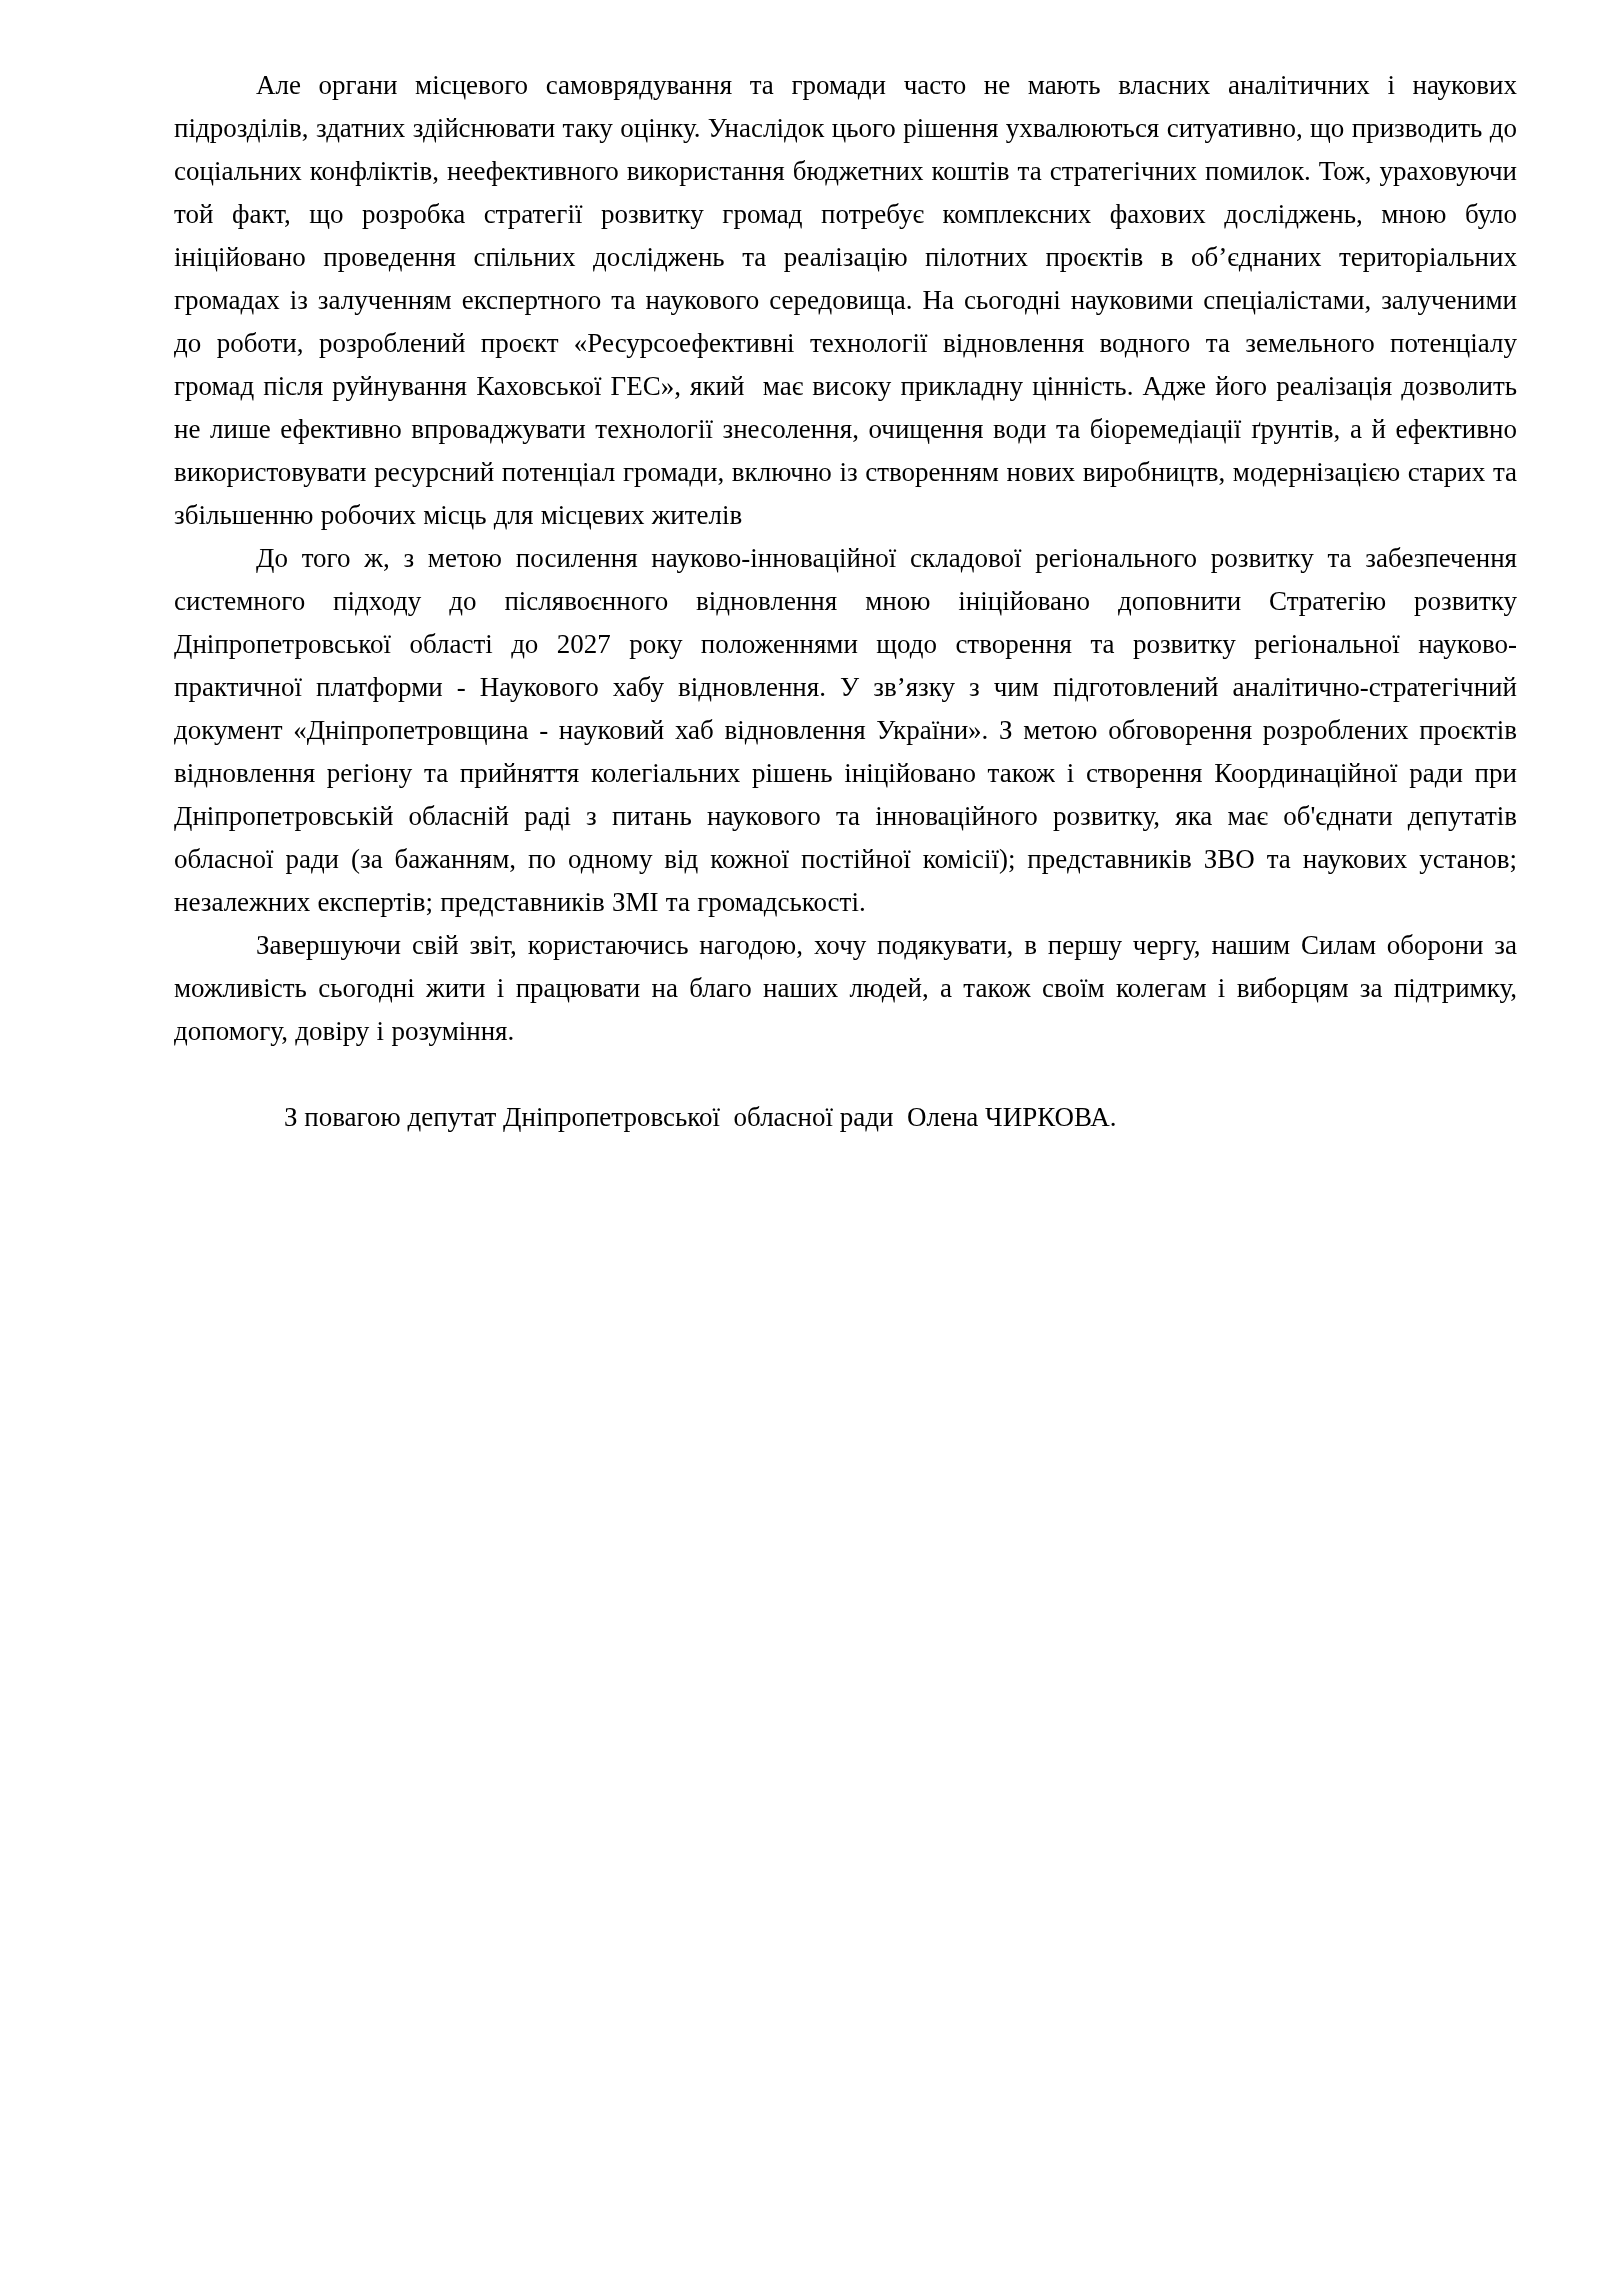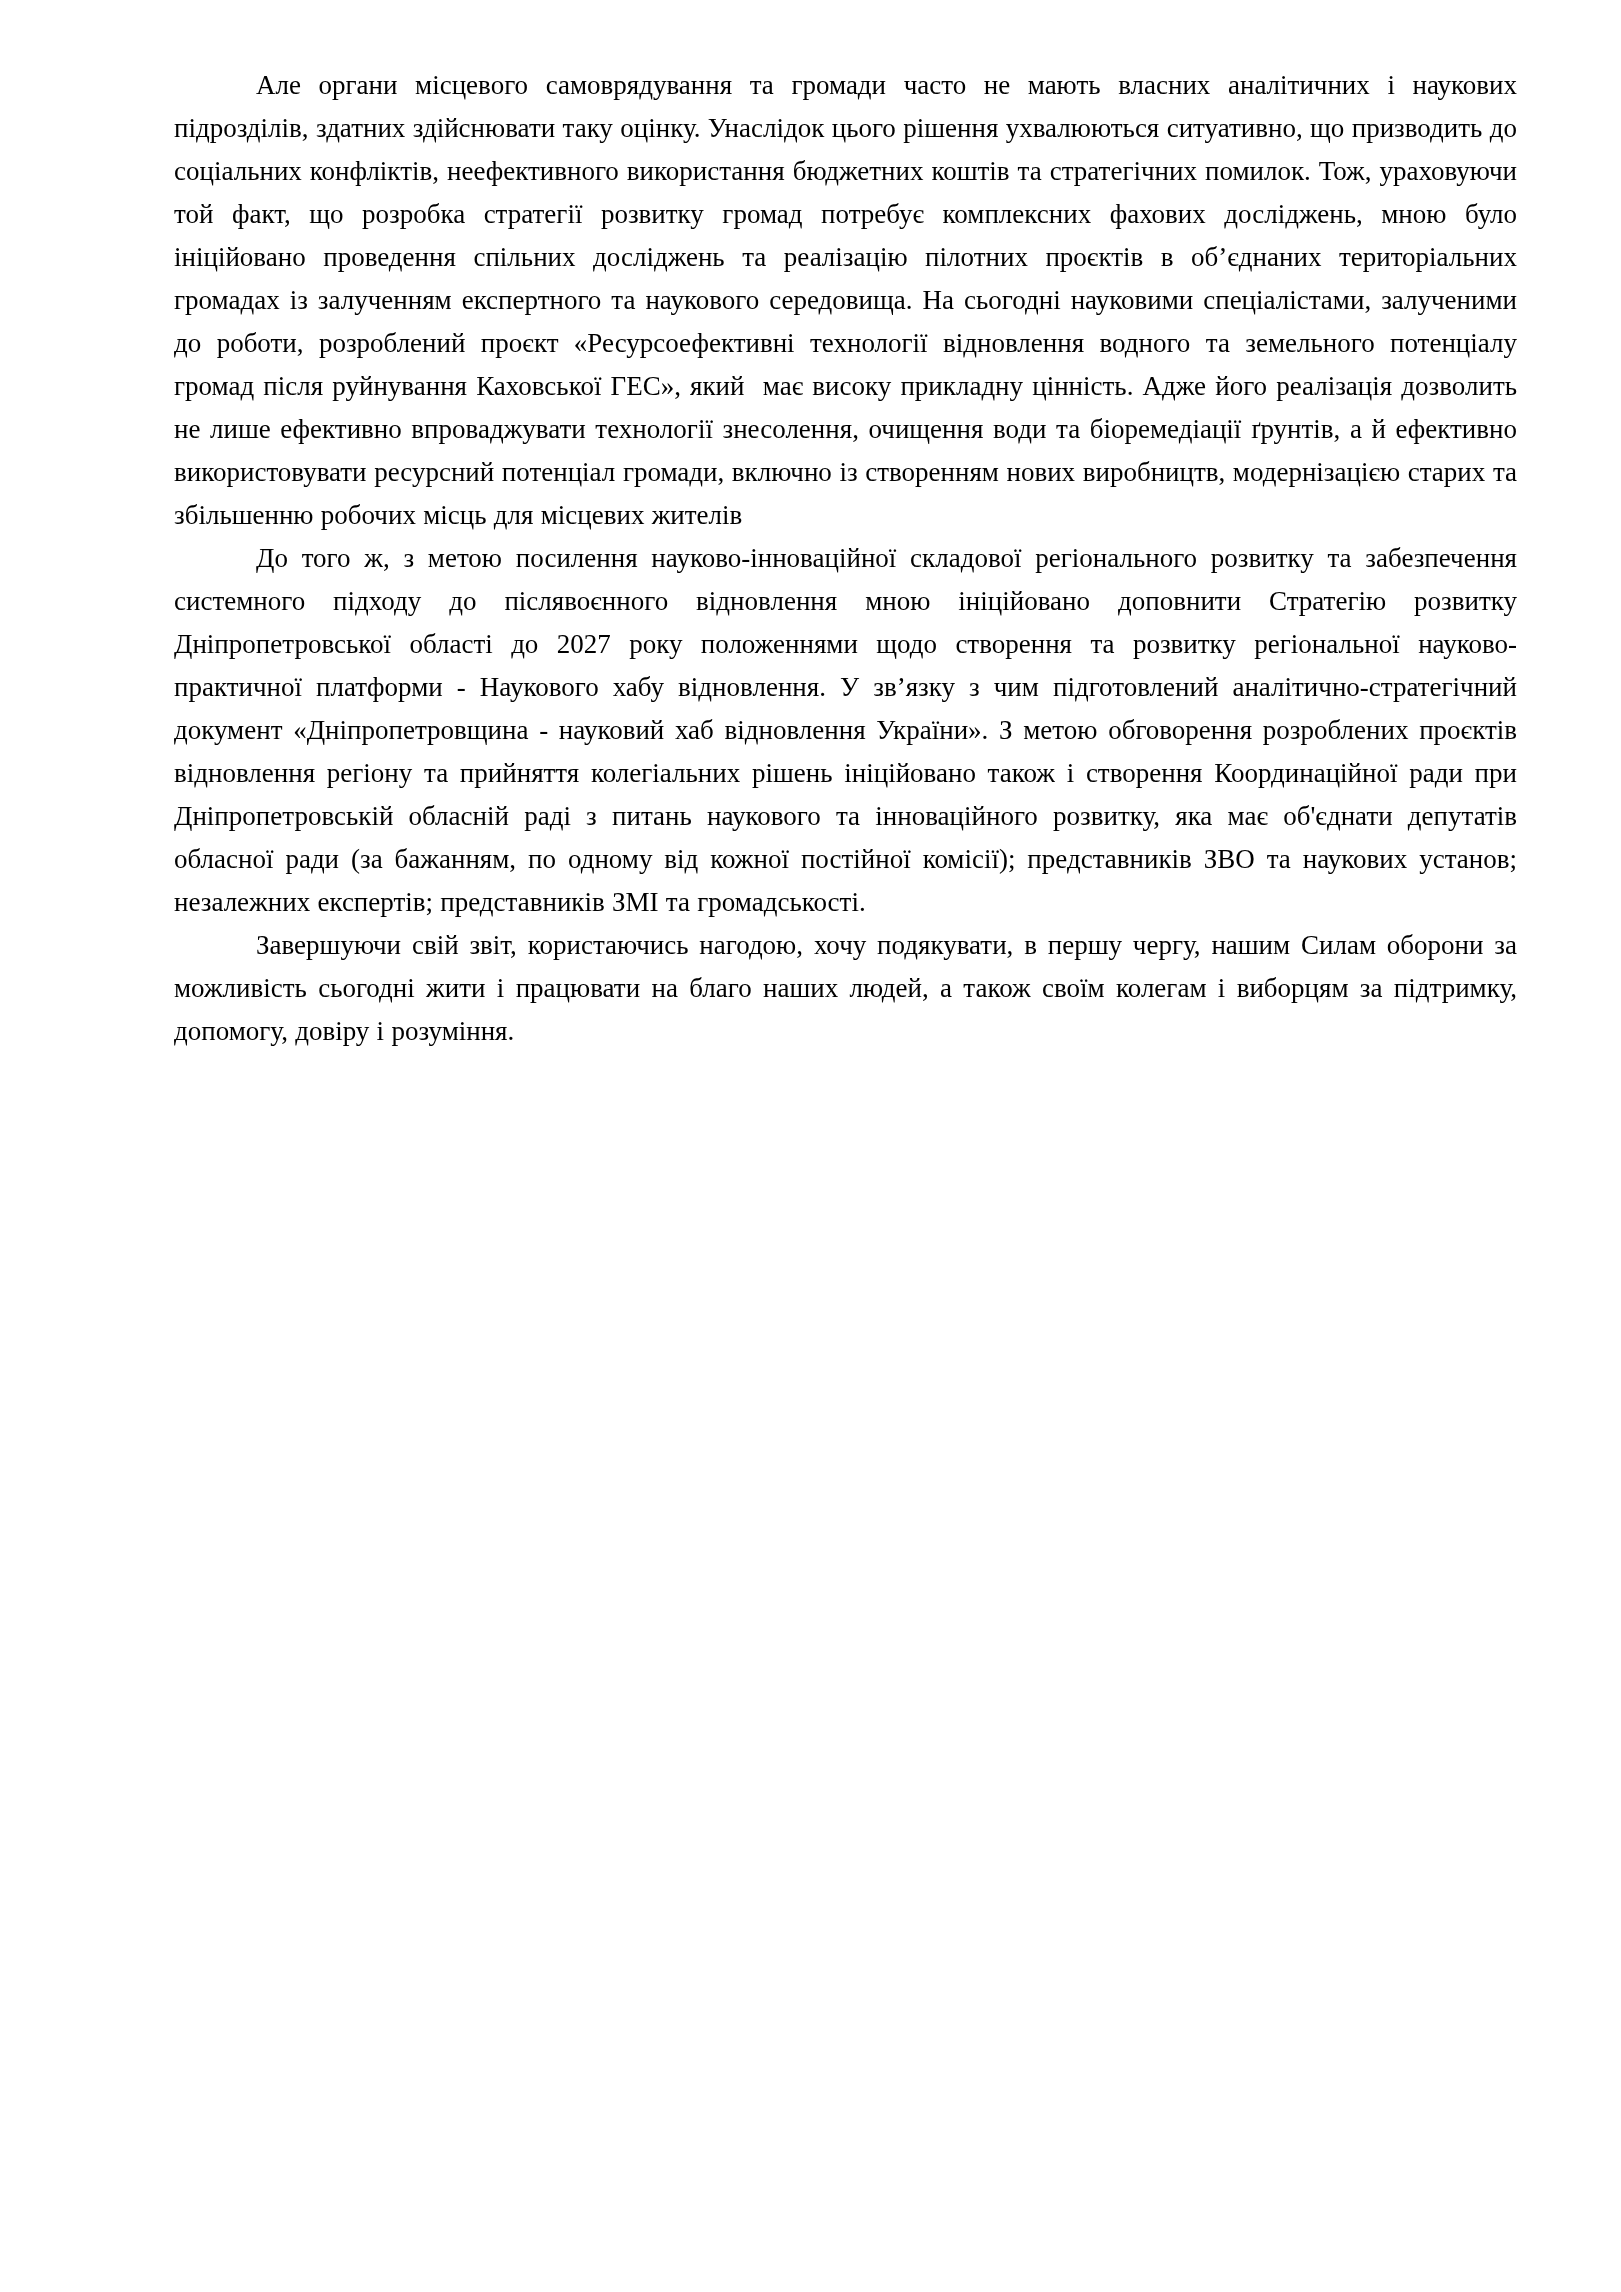--- a/index.html
+++ b/index.html
@@ -54,16 +54,17 @@
 
 <div class="page">
   <div class="text-body">
 
     <p class="para">Але органи місцевого самоврядування та громади часто не мають власних аналітичних і наукових підрозділів, здатних здійснювати таку оцінку. Унаслідок цього рішення ухвалюються ситуативно, що призводить до соціальних конфліктів, неефективного використання бюджетних коштів та стратегічних помилок. Тож, ураховуючи той факт, що розробка стратегії розвитку громад потребує комплексних фахових досліджень, мною було ініційовано проведення спільних досліджень та реалізацію пілотних проєктів в об’єднаних територіальних громадах із залученням експертного та наукового середовища. На сьогодні науковими спеціалістами, залученими до роботи, розроблений проєкт «Ресурсоефективні технології відновлення водного та земельного потенціалу громад після руйнування Каховської ГЕС», який  має високу прикладну цінність. Адже його реалізація дозволить не лише ефективно впроваджувати технології знесолення, очищення води та біоремедіації ґрунтів, а й ефективно використовувати ресурсний потенціал громади, включно із створенням нових виробництв, модернізацією старих та збільшенню робочих місць для місцевих жителів</p>
     <p class="para">До того ж, з метою посилення науково-інноваційної складової регіонального розвитку та забезпечення системного підходу до післявоєнного відновлення мною ініційовано доповнити Стратегію розвитку Дніпропетровської області до 2027 року положеннями щодо створення та розвитку регіональної науково-практичної платформи - Наукового хабу відновлення. У зв’язку з чим підготовлений аналітично-стратегічний документ «Дніпропетровщина - науковий хаб відновлення України». З метою обговорення розроблених проєктів відновлення регіону та прийняття колегіальних рішень ініційовано також і створення Координаційної ради при Дніпропетровській обласній раді з питань наукового та інноваційного розвитку, яка має об'єднати депутатів обласної ради (за бажанням, по одному від кожної постійної комісії); представників ЗВО та наукових установ; незалежних експертів; представників ЗМІ та громадськості.</p>
     <p class="para">Завершуючи свій звіт, користаючись нагодою, хочу подякувати, в першу чергу, нашим Силам оборони за можливість сьогодні жити і працювати на благо наших людей, а також своїм колегам і виборцям за підтримку, допомогу, довіру і розуміння.</p>
 
     <div class="spacer-line"></div>
 
+    <p class="signature">З повагою депутат Дніпропетровської  обласної ради  Олена ЧИРКОВА.</p>
 
   </div>
 </div>
 
 
 </body></html>

